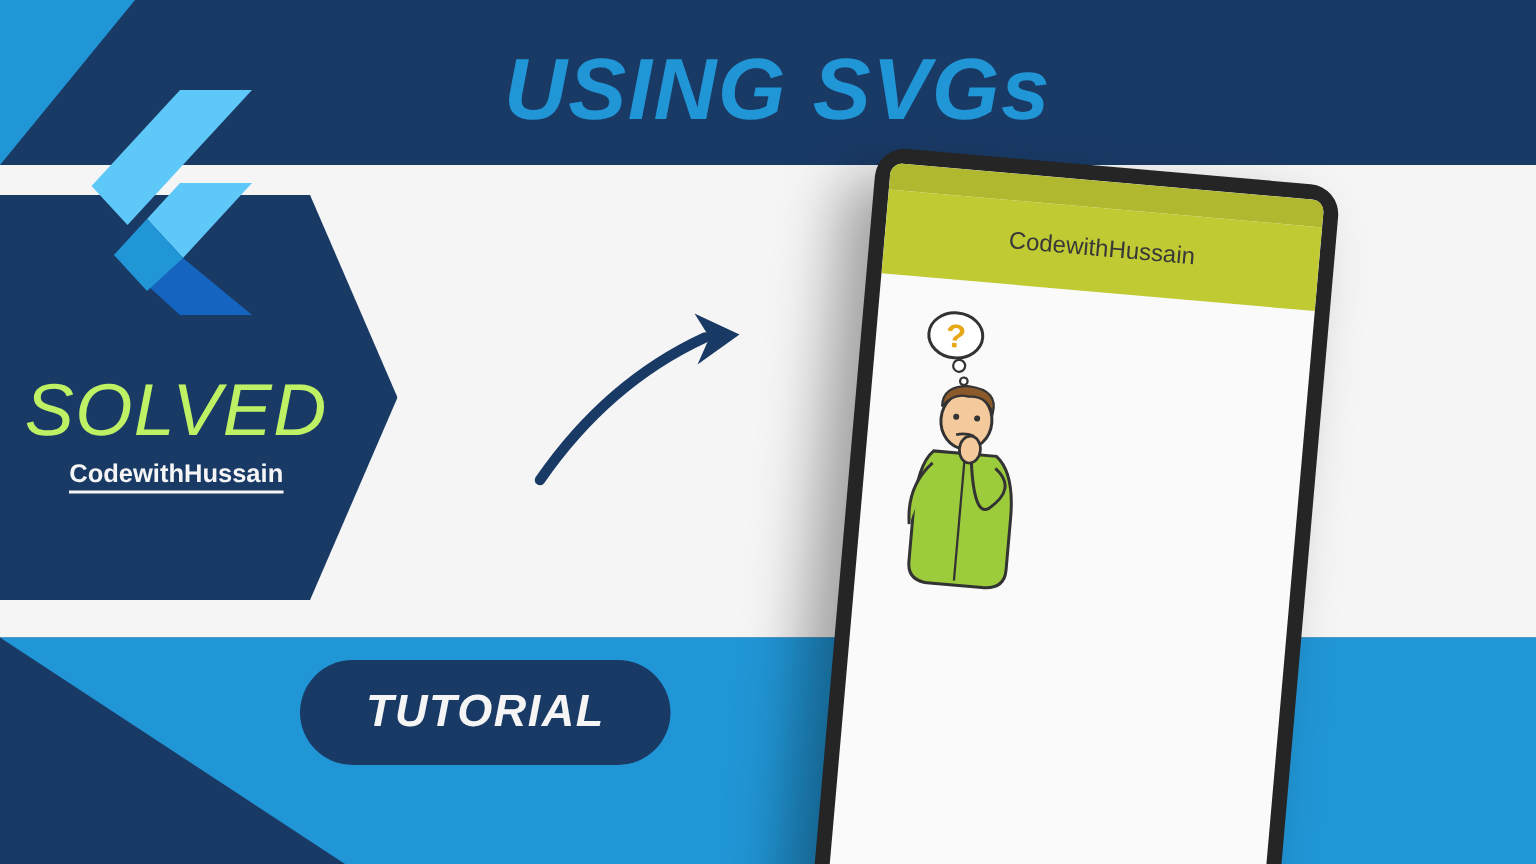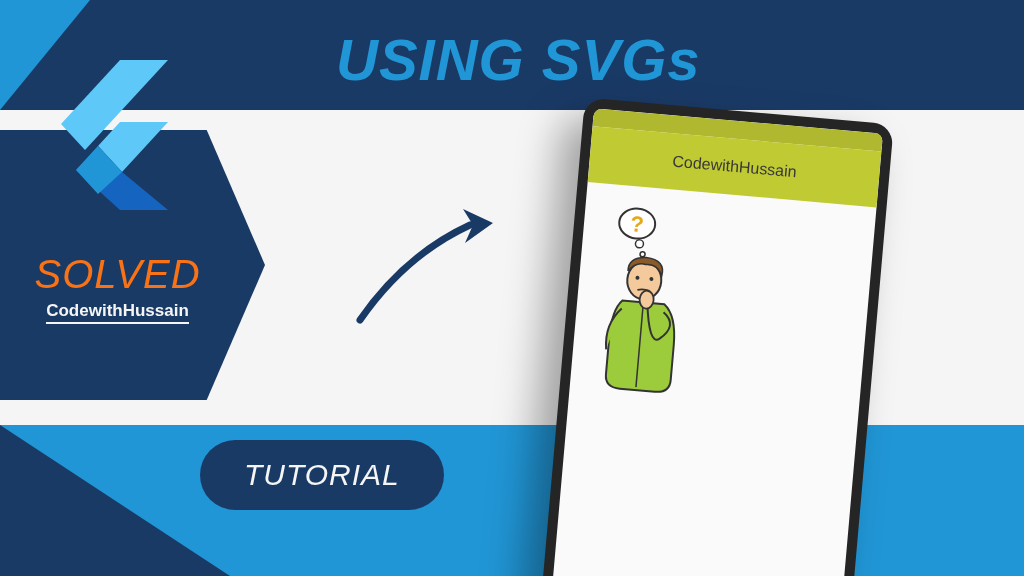--- a/index.html
+++ b/index.html
@@ -74,43 +74,43 @@
       z-index: 3;
       margin-left: 36px;
     }
     .flutter-logo {
       position: absolute;
       top: 60px;
       left: 50px;
       z-index: 4;
     }
     .solved-text {
-      color: #f97316;
-      font-size: 40px;
+      color: #bef264;
+      font-size: 49px;
       font-weight: 500;
       font-style: italic;
       letter-spacing: 1px;
       margin-top: 45px;
     }
     .brand-text {
       color: #f5f5f5;
       font-size: 17px;
       font-weight: 600;
       margin-top: 4px;
       border-bottom: 2px solid #f5f5f5;
       padding-bottom: 1px;
     }
     .tutorial-pill {
       position: absolute;
       top: 440px;
       left: 200px;
       background: #1a3a66;
       color: #f5f5f5;
       font-size: 30px;
-      font-weight: 400;
+      font-weight: 700;
       font-style: italic;
       padding: 18px 44px;
       border-radius: 40px;
       z-index: 3;
       letter-spacing: 1px;
     }
     .arrow {
       position: absolute;
       top: 195px;
       left: 345px;

